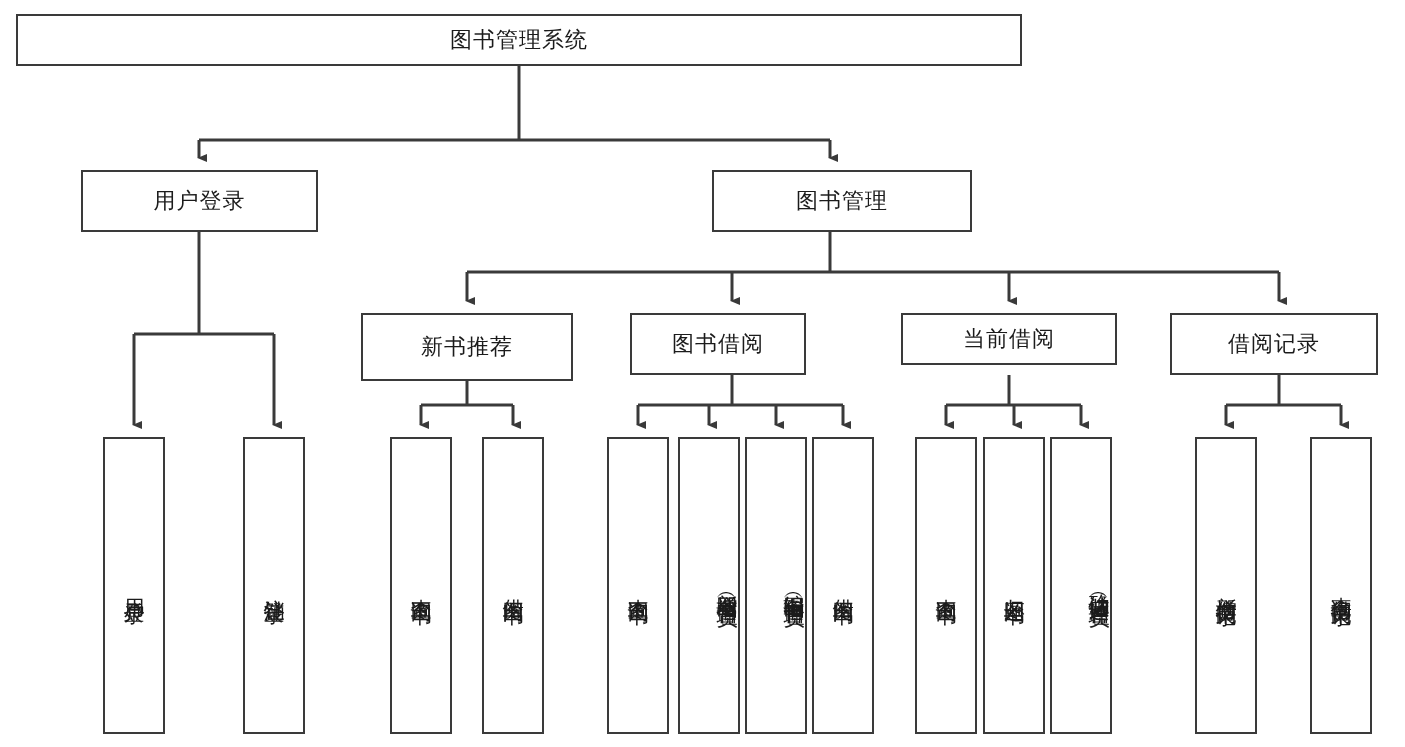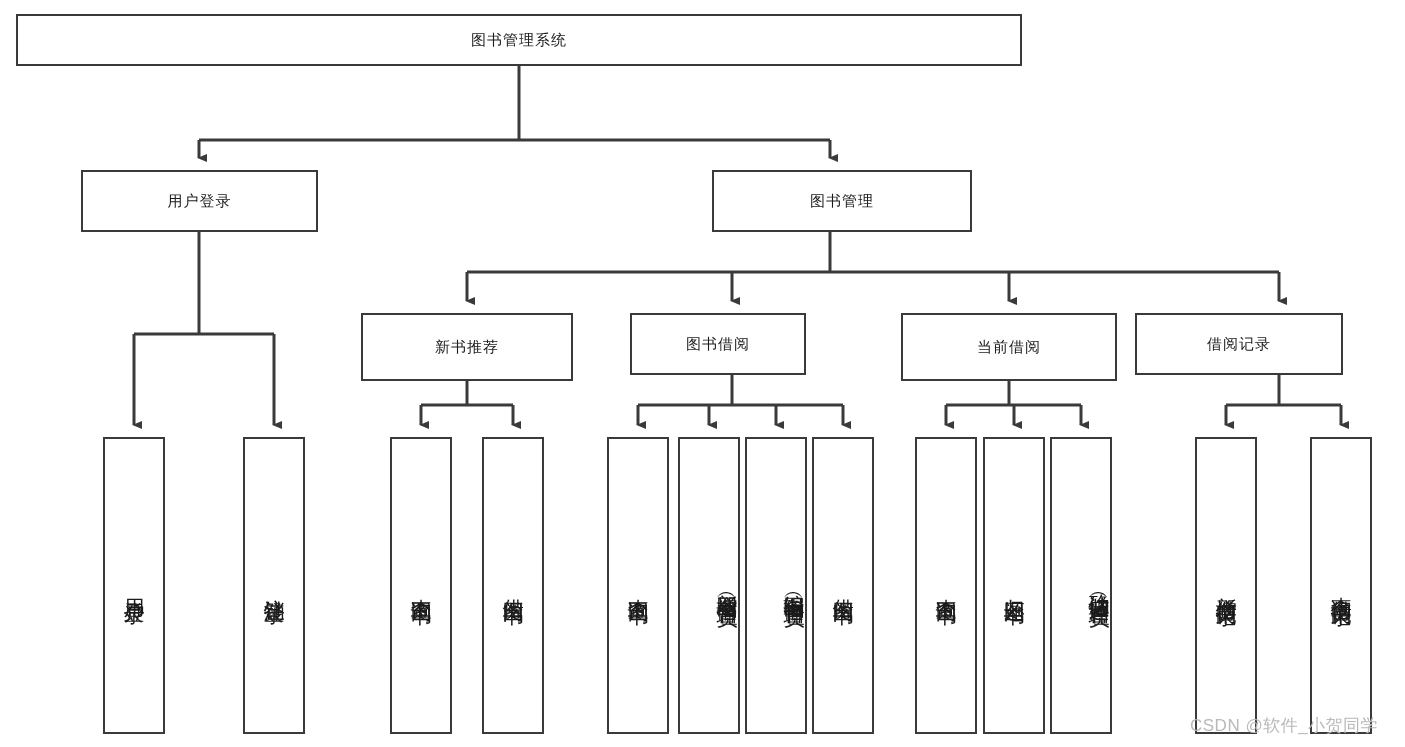--- a/index.html
+++ b/index.html
@@ -21,21 +21,21 @@
     position: absolute;
     box-sizing: border-box;
     border: 2.5px solid #3a3a3a;
     background: #ffffff;
     display: flex;
     align-items: center;
     justify-content: center;
     color: #1b1b1b;
   }
   .node.h {
-    font-size: 15px;
+    font-size: 22px;
     letter-spacing: 1px;
   }
   .node.v {
     writing-mode: vertical-rl;
     text-orientation: upright;
     font-size: 21px;
     letter-spacing: 2px;
     align-items: flex-start;
     justify-content: center;
     padding-top: 0;
@@ -133,24 +133,24 @@
       </div>
     </div>
 
   <div id="level3-container">
       <div class="node h" style="left: 361px; top: 313px; width: 212px; height: 68px;">
         <span>新书推荐</span>
       </div>
       <div class="node h" style="left: 630px; top: 313px; width: 176px; height: 62px;">
         <span>图书借阅</span>
       </div>
-      <div class="node h" style="left: 901px; top: 313px; width: 216px; height: 68px;">
+      <div class="node h" style="left: 901px; top: 313px; width: 216px; height: 52px;">
         <span>当前借阅</span>
       </div>
-      <div class="node h" style="left: 1135px; top: 313px; width: 208px; height: 62px;">
+      <div class="node h" style="left: 1170px; top: 313px; width: 208px; height: 62px;">
         <span>借阅记录</span>
       </div>
     </div>
 
   <div id="leaves-container">
       <div class="node v" style="left: 103px; top: 437px; width: 62px; height: 297px; align-items: center;">
         <span class="vlabel">用户登录</span>
       </div>
       <div class="node v" style="left: 243px; top: 437px; width: 62px; height: 297px; align-items: center;">
         <span class="vlabel">注销登录</span>
@@ -183,15 +183,14 @@
         <span class="vlabel">确认归还（管理员）</span>
       </div>
       <div class="node v" style="left: 1195px; top: 437px; width: 62px; height: 297px; align-items: center;">
         <span class="vlabel">新增借阅记录</span>
       </div>
       <div class="node v" style="left: 1310px; top: 437px; width: 62px; height: 297px; align-items: center;">
         <span class="vlabel">查询借阅记录</span>
       </div>
     </div>
 
-  <div class="watermark" style="left: 1190px; top: 714px; color: rgb(185, 185, 185);">CSDN @软件_小贺同学</div>
 
 </div>
 
 </body></html>

